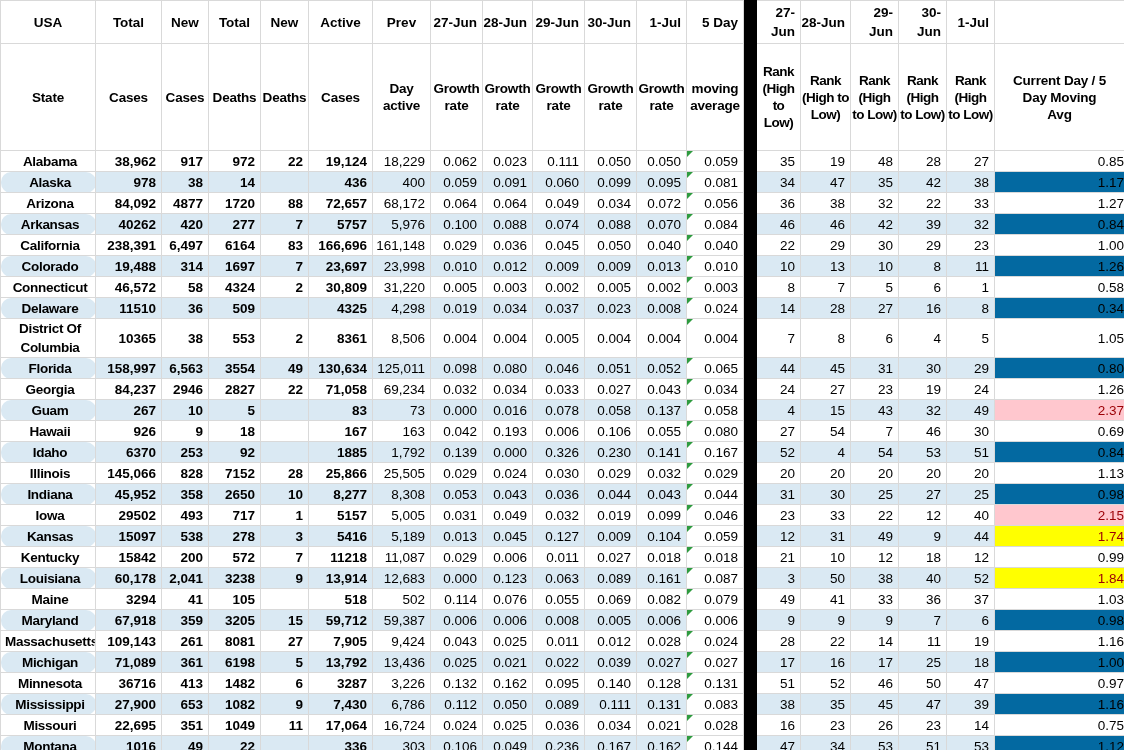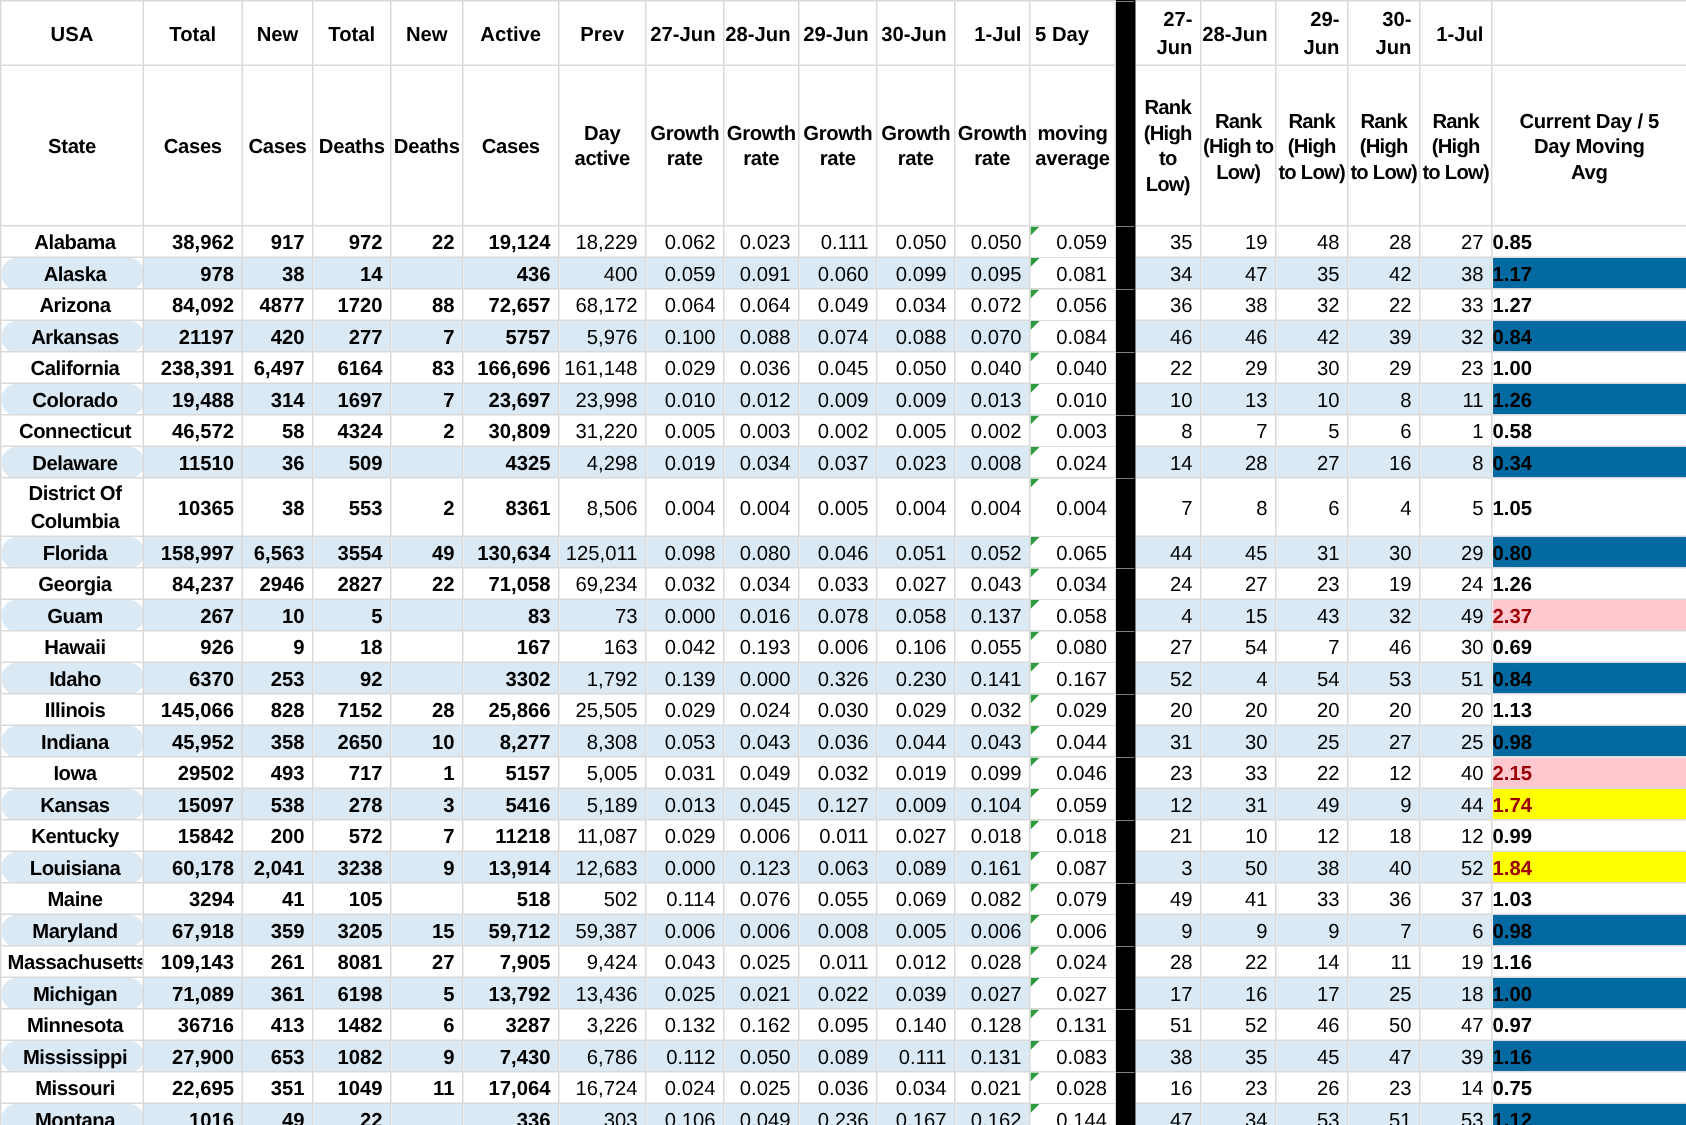--- a/index.html
+++ b/index.html
@@ -11,31 +11,31 @@
   th,td{
     border:1px solid var(--grid);
     padding:0;margin:0;overflow:hidden;vertical-align:middle;
     font-size:13.5px;line-height:19px;background:#fff;
   }
   
   tr.hrow1 th{height:42px;font-weight:bold;}
   tr.hrow2 th{height:106px;font-weight:bold;white-space:normal;line-height:17px;letter-spacing:-0.2px;padding:0 1px;}
   th.h-center{text-align:center;}
   th.h-date{text-align:right;padding-right:5px;}
-  th.h-5day{text-align:left;padding-left:3px;}
+  th.h-5day{text-align:left;padding-left:15px;}
   th.h2{text-align:center;}
   th.h2.narrow{letter-spacing:-0.5px;}
   th.h2.last{padding:0 14px;}
   
   td{height:20px;white-space:nowrap;}
   td.state{font-weight:bold;text-align:center;padding-left:4px;white-space:normal;letter-spacing:-0.3px;border-radius:10px;}
   td.bnum{font-weight:bold;text-align:right;padding-right:5px;}
   td.rnum{text-align:right;padding-right:5px;}
   td.avg{text-align:right;padding-right:5px;position:relative;background:#fff;}
-  td.ratio{text-align:left;background:#fff;font-weight:bold;}
+  td.ratio{text-align:right;background:#fff;}
   tr.band td{background:var(--band);}
   tr.band td.avg{background:#fff;}
   tr.band td.ratio{background:#0369a1;}
   td.ratio.hl-pink, tr.band td.ratio.hl-pink{background:var(--pink);color:var(--pinktext);}
   td.ratio.hl-yellow, tr.band td.ratio.hl-yellow{background:var(--yellow);color:var(--yellowtext);}
   th.div, td.div, tr.band td.div{background:var(--divider);border-color:var(--divider);}
   .tri{
     position:absolute;top:0;left:0;width:0;height:0;
     border-top:6px solid var(--tri);border-right:6px solid transparent;
   }
@@ -175,21 +175,21 @@
           <td class="div"></td>
           <td class="rnum">36</td>
           <td class="rnum">38</td>
           <td class="rnum">32</td>
           <td class="rnum">22</td>
           <td class="rnum">33</td>
           <td class="ratio">1.27</td>
         </tr>
         <tr class="band">
           <td class="state">Arkansas</td>
-          <td class="bnum">21197</td>
+          <td class="bnum">40262</td>
           <td class="bnum">420</td>
           <td class="bnum">277</td>
           <td class="bnum">7</td>
           <td class="bnum">5757</td>
           <td class="rnum">5,976</td>
           <td class="rnum">0.100</td>
           <td class="rnum">0.088</td>
           <td class="rnum">0.074</td>
           <td class="rnum">0.088</td>
           <td class="rnum">0.070</td>
@@ -399,21 +399,21 @@
           <td class="rnum">46</td>
           <td class="rnum">30</td>
           <td class="ratio">0.69</td>
         </tr>
         <tr class="band">
           <td class="state">Idaho</td>
           <td class="bnum">6370</td>
           <td class="bnum">253</td>
           <td class="bnum">92</td>
           <td class="bnum"></td>
-          <td class="bnum">3302</td>
+          <td class="bnum">1885</td>
           <td class="rnum">1,792</td>
           <td class="rnum">0.139</td>
           <td class="rnum">0.000</td>
           <td class="rnum">0.326</td>
           <td class="rnum">0.230</td>
           <td class="rnum">0.141</td>
           <td class="avg"><span class="tri"></span><span>0.167</span></td>
           <td class="div"></td>
           <td class="rnum">52</td>
           <td class="rnum">4</td>

